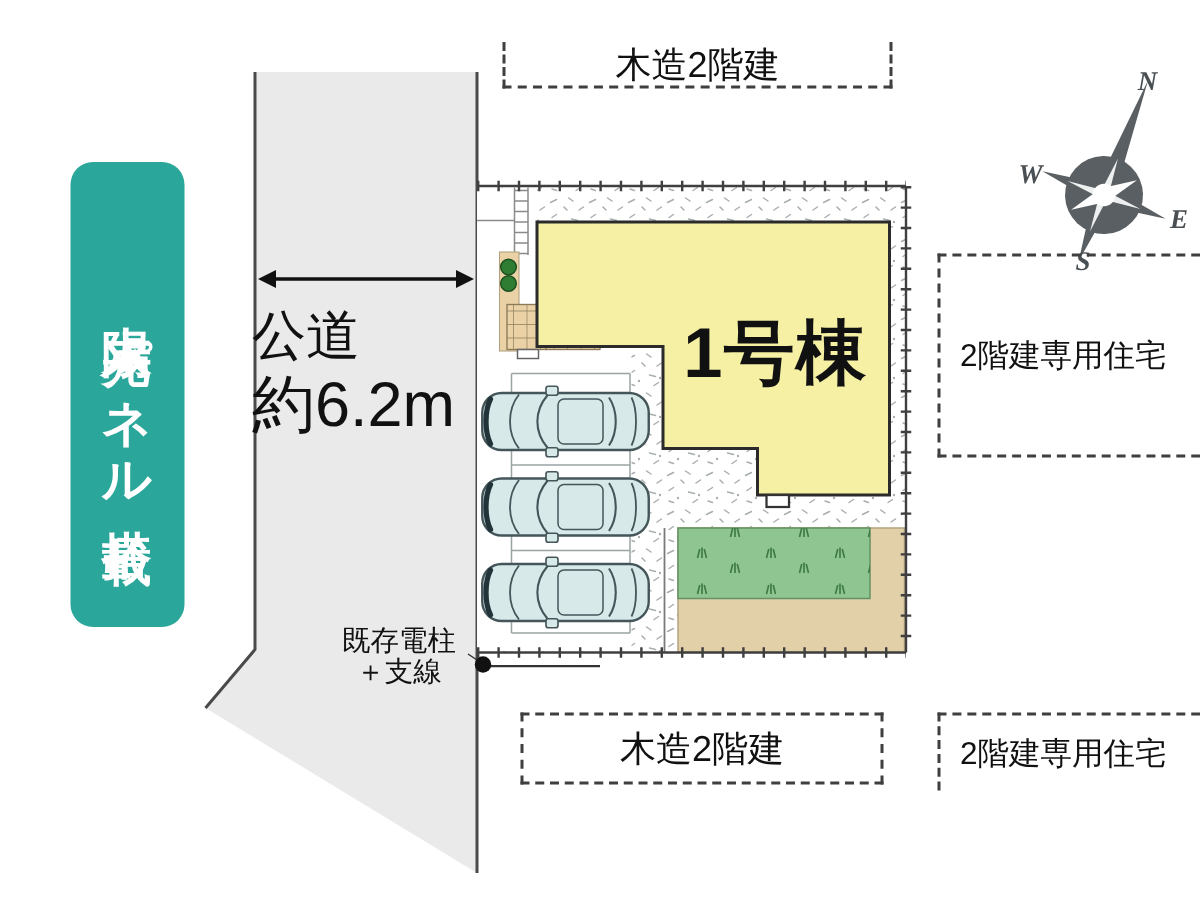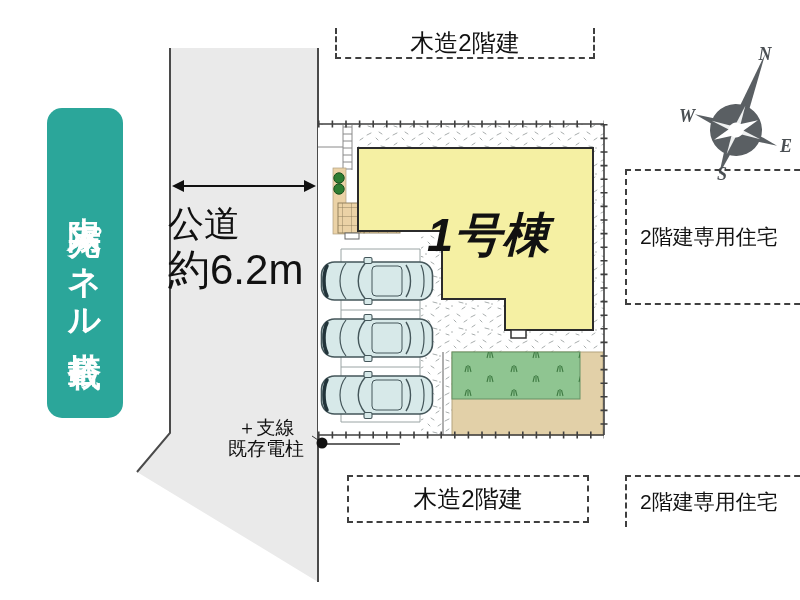--- a/index.html
+++ b/index.html
@@ -10,22 +10,22 @@
   
   .badge{left:47px;top:108px;width:76px;height:310px;border-radius:15px;background:#2BA69A;
          display:flex;align-items:center;justify-content:center;}
   .badge .vtext{writing-mode:vertical-rl;text-orientation:upright;font-size:33px;font-weight:bold;
          color:#fff;letter-spacing:4px;line-height:1;}
   
   .road-label{left:168px;top:185px;width:150px;line-height:1.15;margin-top:18px;}
   .road-label .l1{font-size:36px;}
   .road-label .l2{font-size:42px;margin-top:2px;}
   
-  .bldg-label{left:427px;top:204px;width:180px;font-size:47px;font-weight:bold;
-              letter-spacing:1px;font-style:italic;}
+  .bldg-label{left:427px;top:204px;width:180px;text-align:center;font-size:47px;font-weight:bold;
+              letter-spacing:1px;}
   
   .pole-label{left:220px;top:417px;width:92px;text-align:center;font-size:19px;line-height:21px;}
   
   .nbox{border:2px dashed #3f3f3f;display:flex;align-items:center;font-size:24px;}
   .nbox.center{justify-content:center;}
   .box-top{left:335px;top:28px;width:256px;height:29px;border-top:none;}
   .box-bottom{left:347px;top:475px;width:238px;height:44px;}
   .box-right-upper{left:625px;top:169px;width:190px;height:132px;border-right:none;
                    padding-left:13px;font-size:21px;}
   .box-right-lower{left:625px;top:475px;width:190px;height:50px;border-right:none;border-bottom:none;
@@ -190,17 +190,17 @@
     <span>木造2階建</span>
   </div>
   <div class="abs nbox box-right-upper">
     <span>2階建専用住宅</span>
   </div>
   <div class="abs nbox box-right-lower">
     <span>2階建専用住宅</span>
   </div>
 
   <div class="abs pole-label">
+    <div>既存電柱</div>
     <div>＋支線</div>
-    <div>既存電柱</div>
   </div>
 
 </div>
 
 </body></html>

